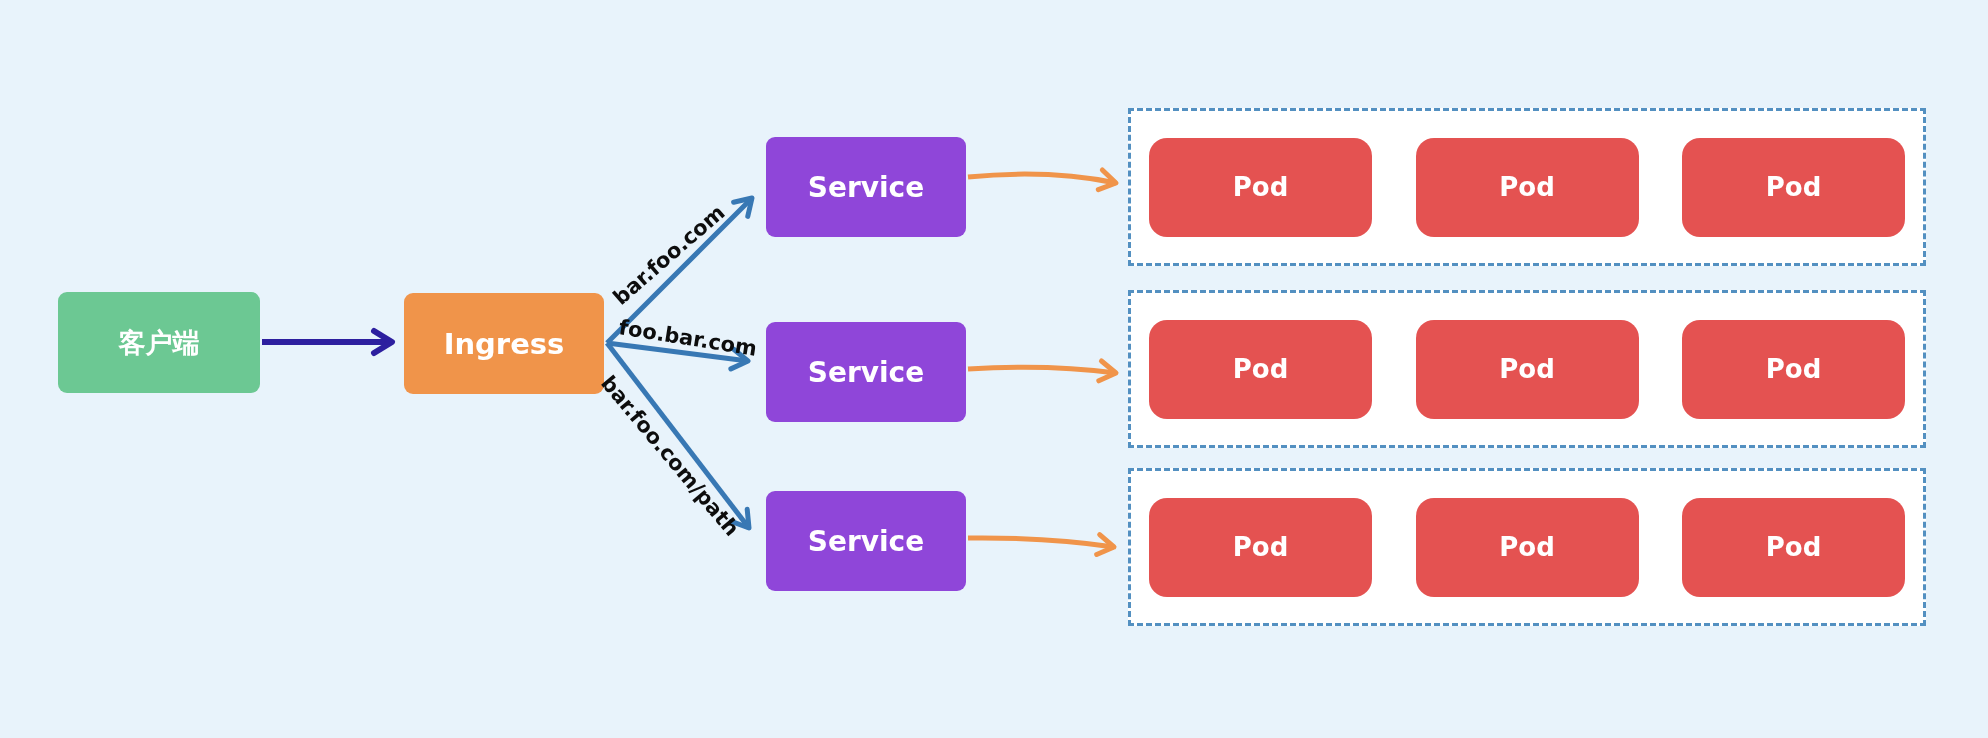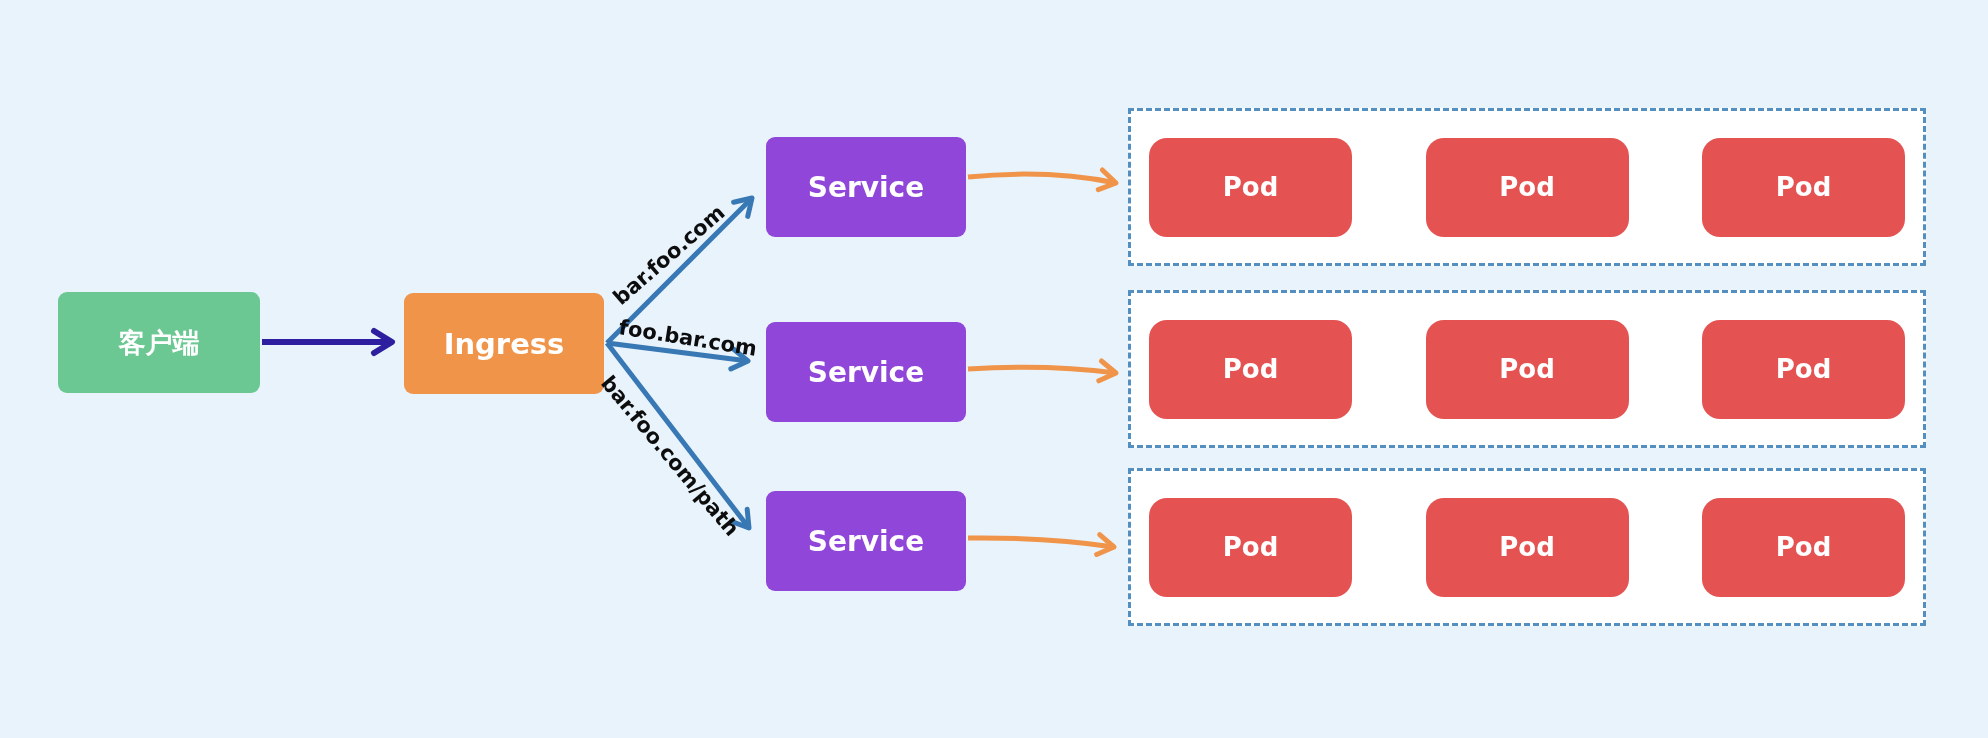--- a/index.html
+++ b/index.html
@@ -63,21 +63,21 @@
     box-sizing: border-box;
     display: flex;
     align-items: center;
     justify-content: space-between;
     padding: 0 18px;
   }
   .group-1 { top: 108px; }
   .group-2 { top: 290px; }
   .group-3 { top: 468px; }
   .pod-node {
-    width: 203px;
+    width: 223px;
     height: 99px;
     background: #e45251;
     border-radius: 18px;
     display: flex;
     align-items: center;
     justify-content: center;
     color: #ffffff;
     font-size: 26px;
     font-weight: bold;
   }

